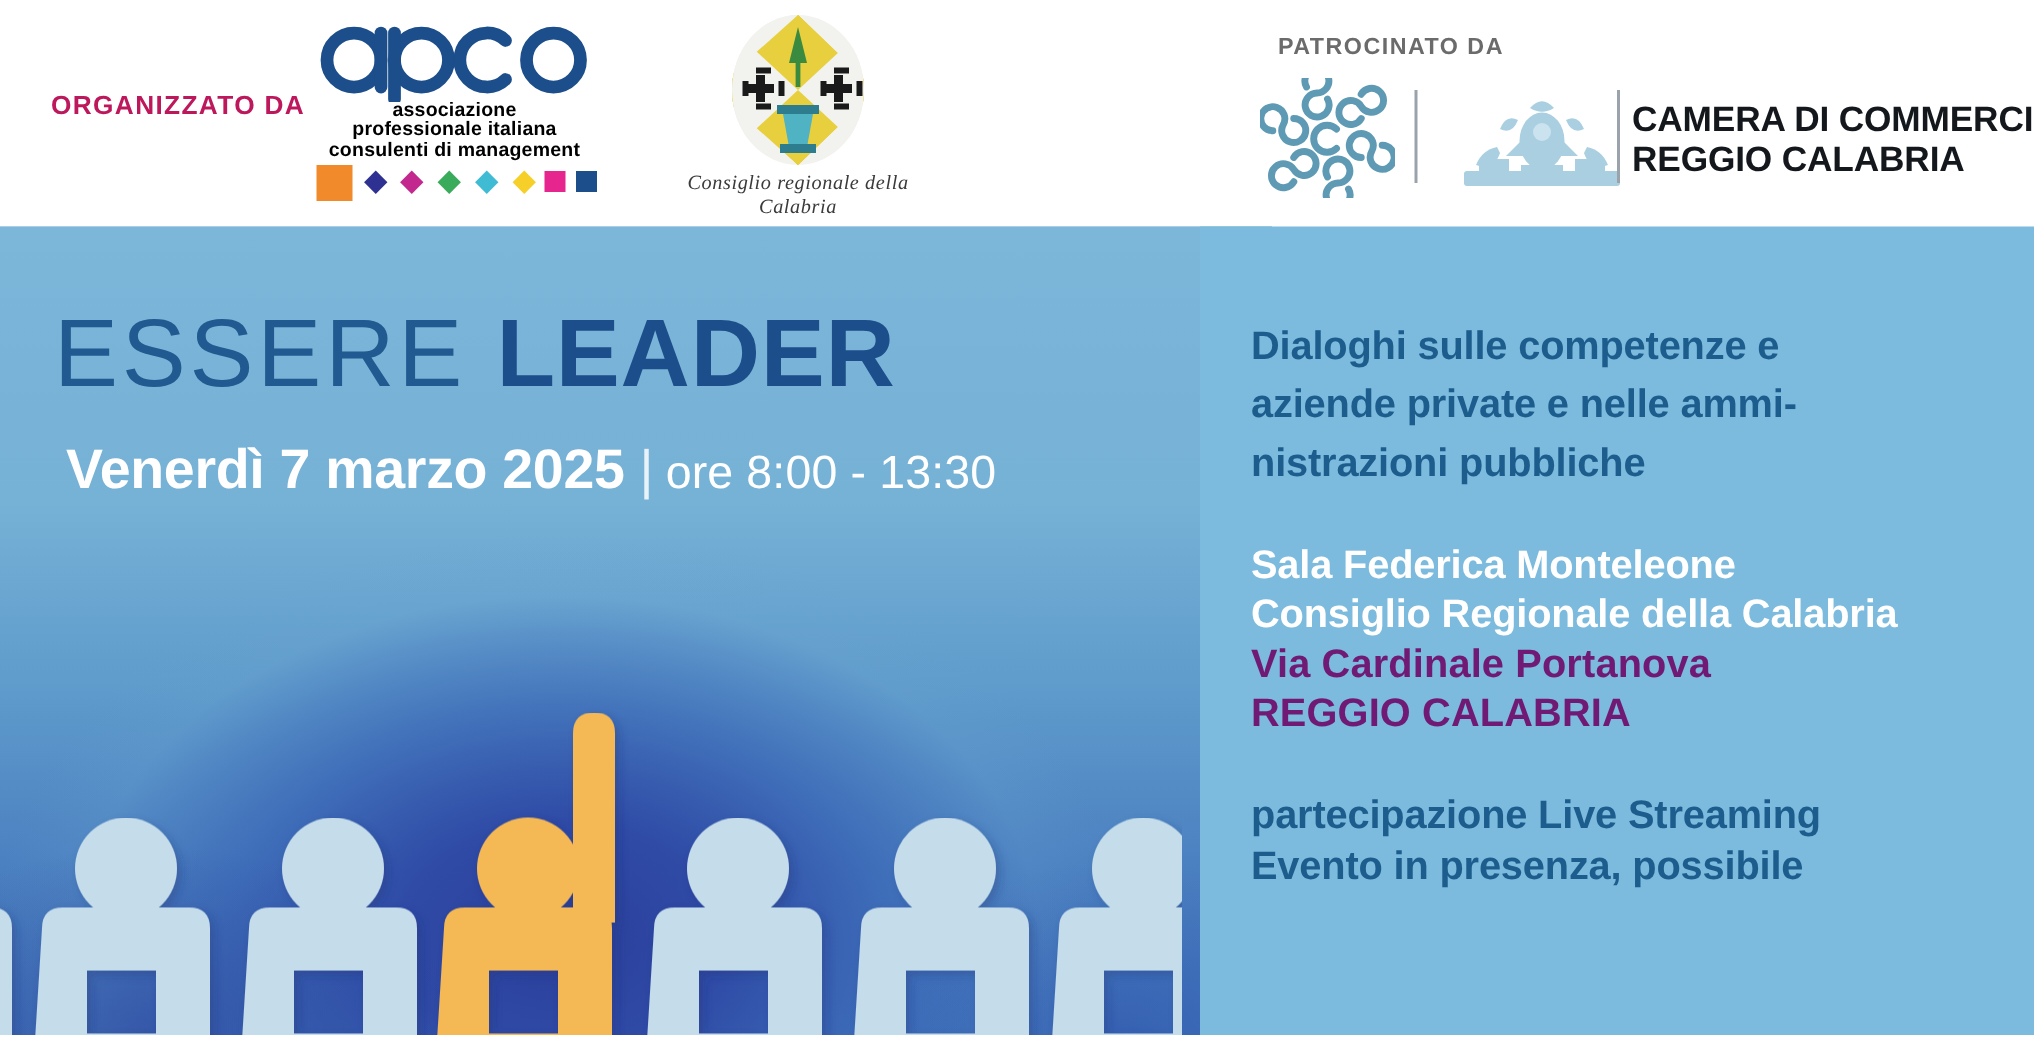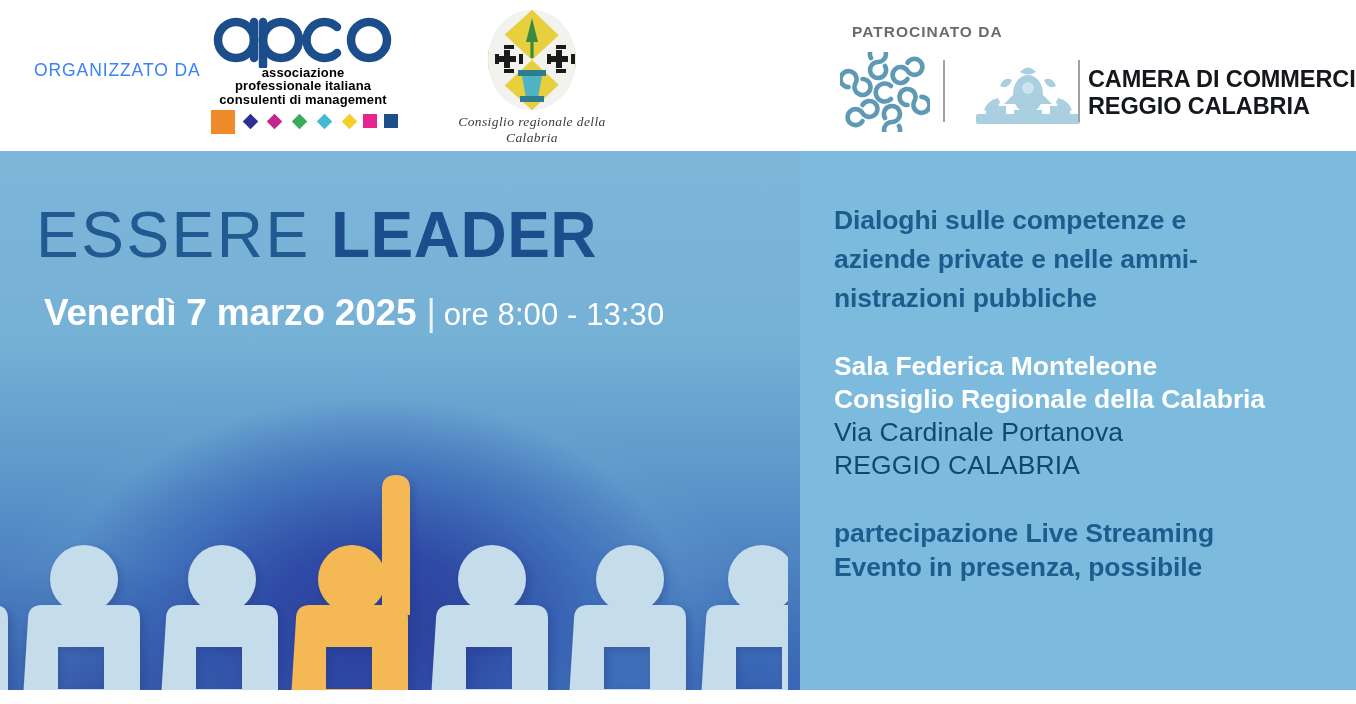--- a/index.html
+++ b/index.html
@@ -29,22 +29,22 @@
     height: 148px;
     background: #ffffff;
   }
 
   .organizzato-label {
     position: absolute;
     left: 34px;
     top: 60px;
     font-size: 17.5px;
     letter-spacing: 0.9px;
-    color: #3b82f6;
-    font-weight: 400;
+    color: #be185d;
+    font-weight: 700;
     white-space: nowrap;
   }
 
   .patrocinato-label {
     position: absolute;
     left: 852px;
     top: 23px;
     font-size: 15.5px;
     letter-spacing: 1.0px;
     color: #6b6b6b;
@@ -216,42 +216,42 @@
     position: absolute;
     left: 800px;
     top: 151px;
     width: 556px;
     height: 539px;
     background: #7cbbdd;
   }
   .rp-inner {
     position: absolute;
     left: 34px;
-    top: 50px;
+    top: 60px;
     width: 504px;
   }
   .rp-block { margin-bottom: 22px; }
   .rp-line {
     font-size: 26.5px;
     line-height: 39px;
     white-space: nowrap;
   }
   .rp-line.dark {
     color: #1d5d8d;
     font-weight: 700;
     letter-spacing: -0.1px;
   }
   .rp-line.white-bold {
     color: #ffffff;
     font-weight: 700;
     letter-spacing: -0.1px;
   }
   .rp-line.white-reg {
-    color: #0c4a6e;
-    font-weight: 400;
+    color: #701a75;
+    font-weight: 700;
     letter-spacing: 0.1px;
   }
   .rp-venue { margin-top: 32px; }
   .rp-venue .rp-line { line-height: 33px; }
   .rp-stream { margin-top: 34px; }
   .rp-stream .rp-line { line-height: 34px; }
 </style>
 </head>
 <body>
 

